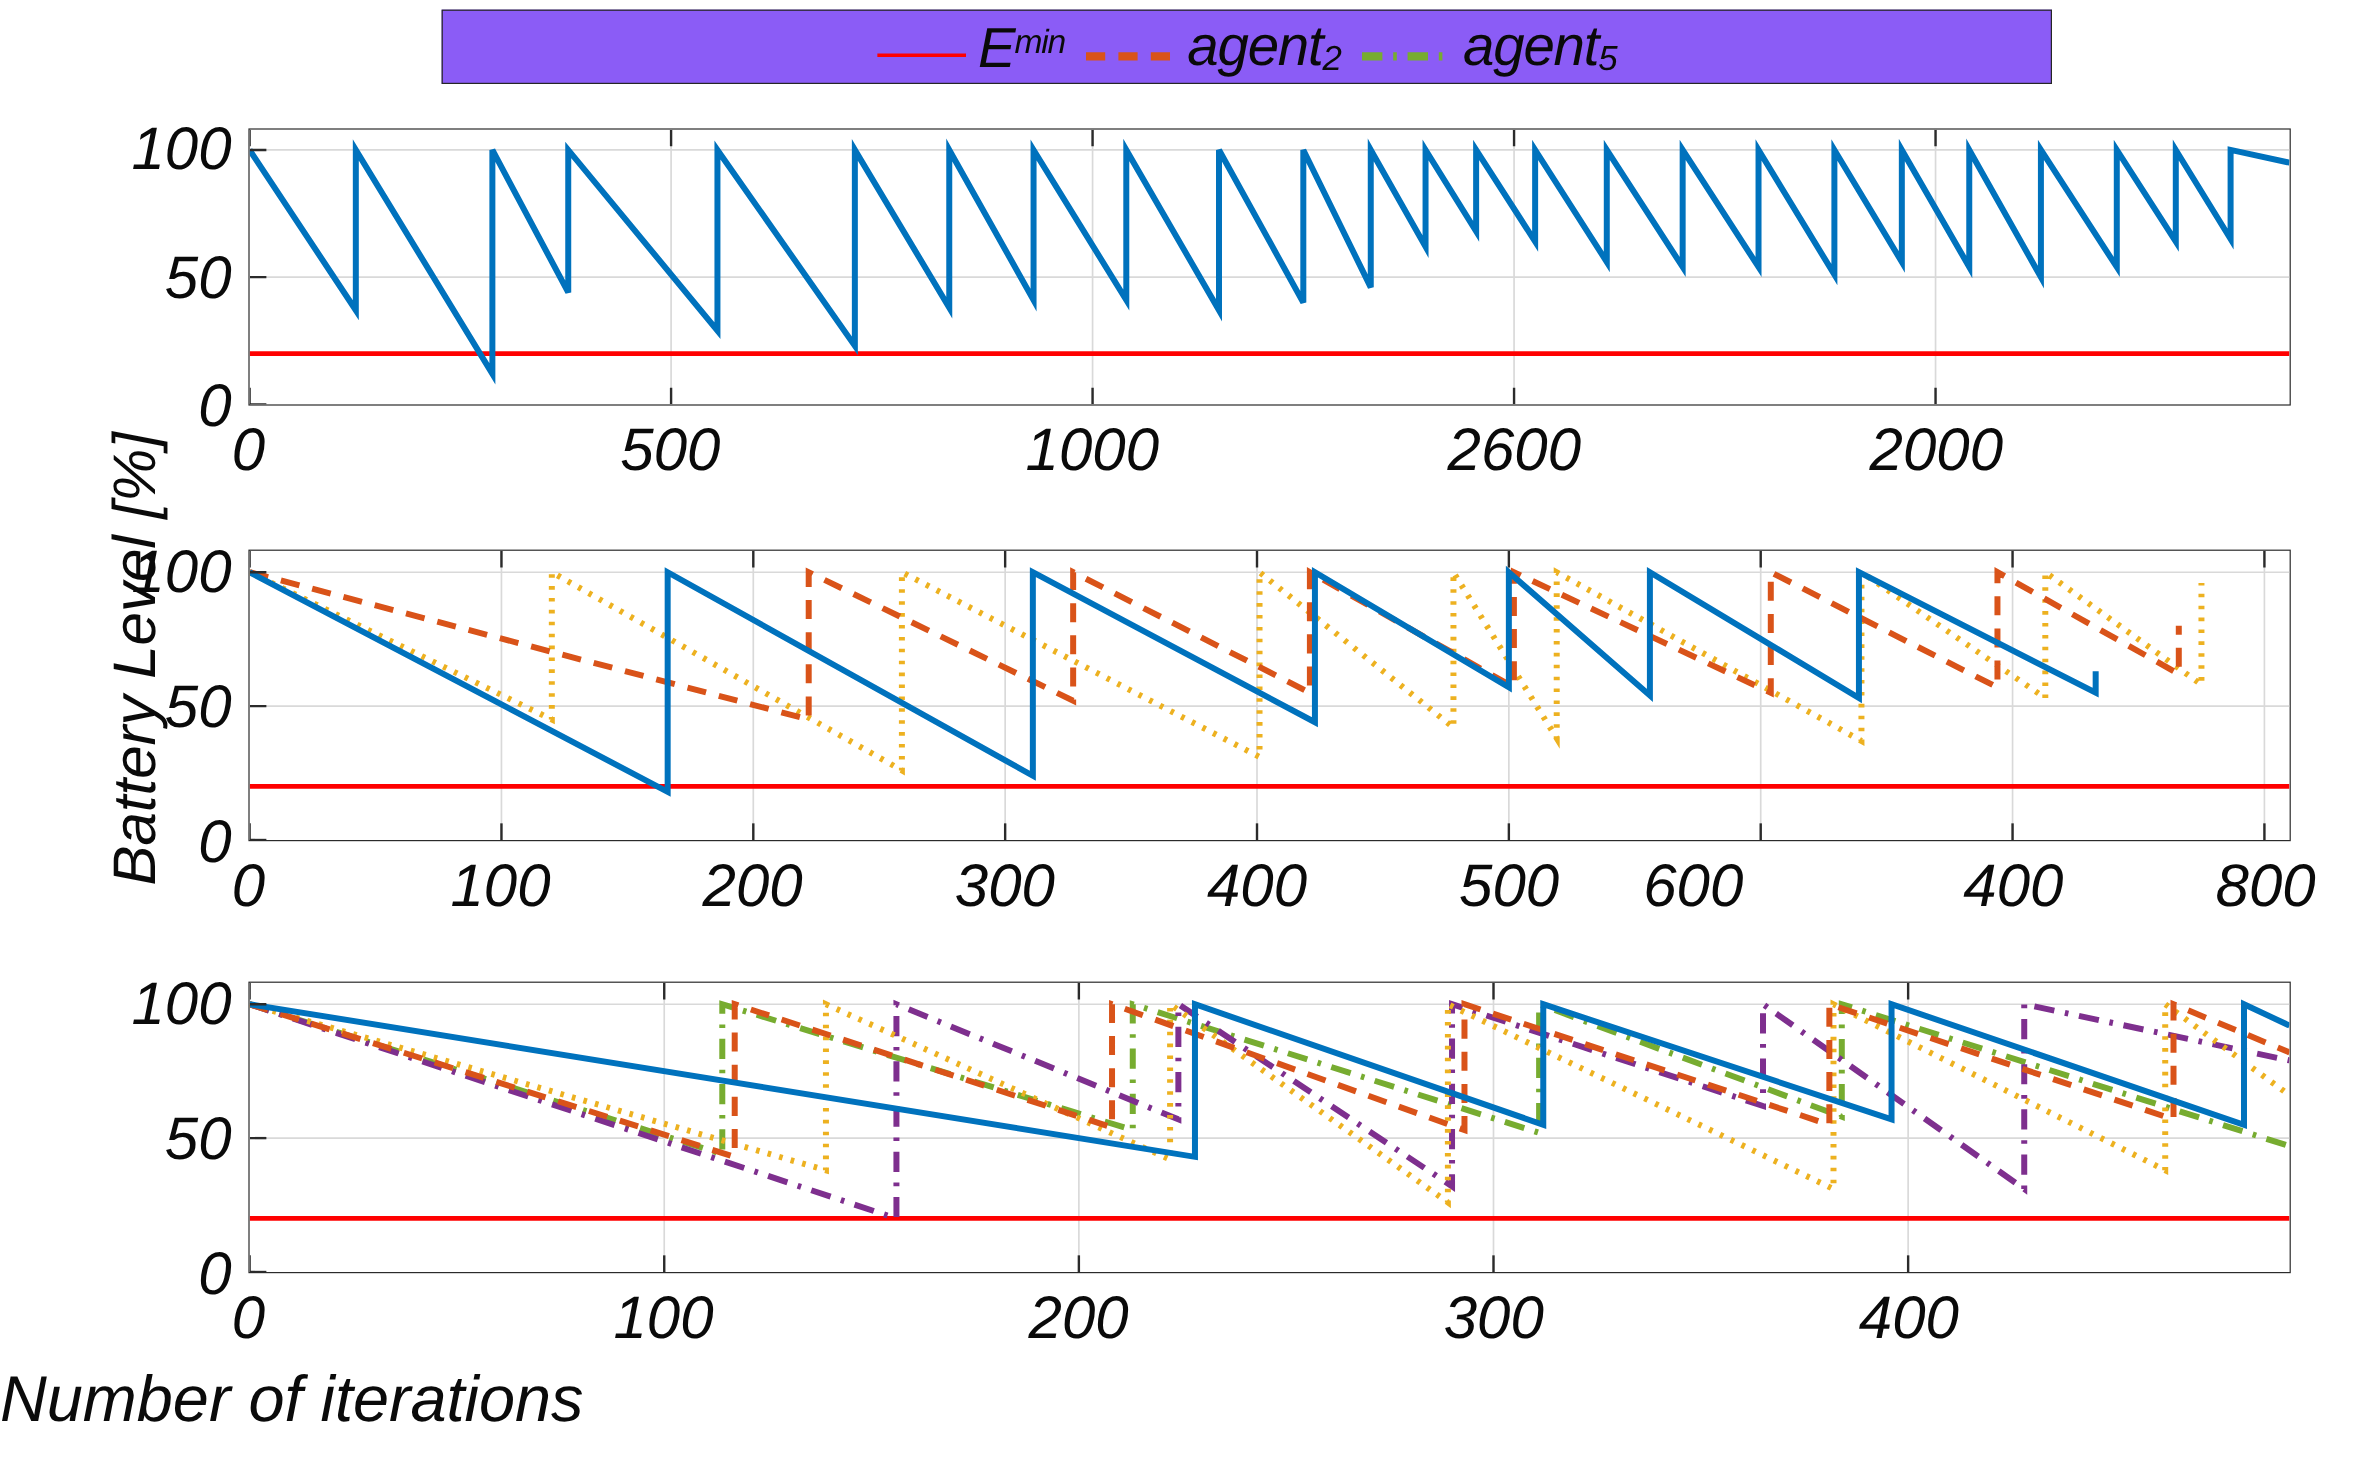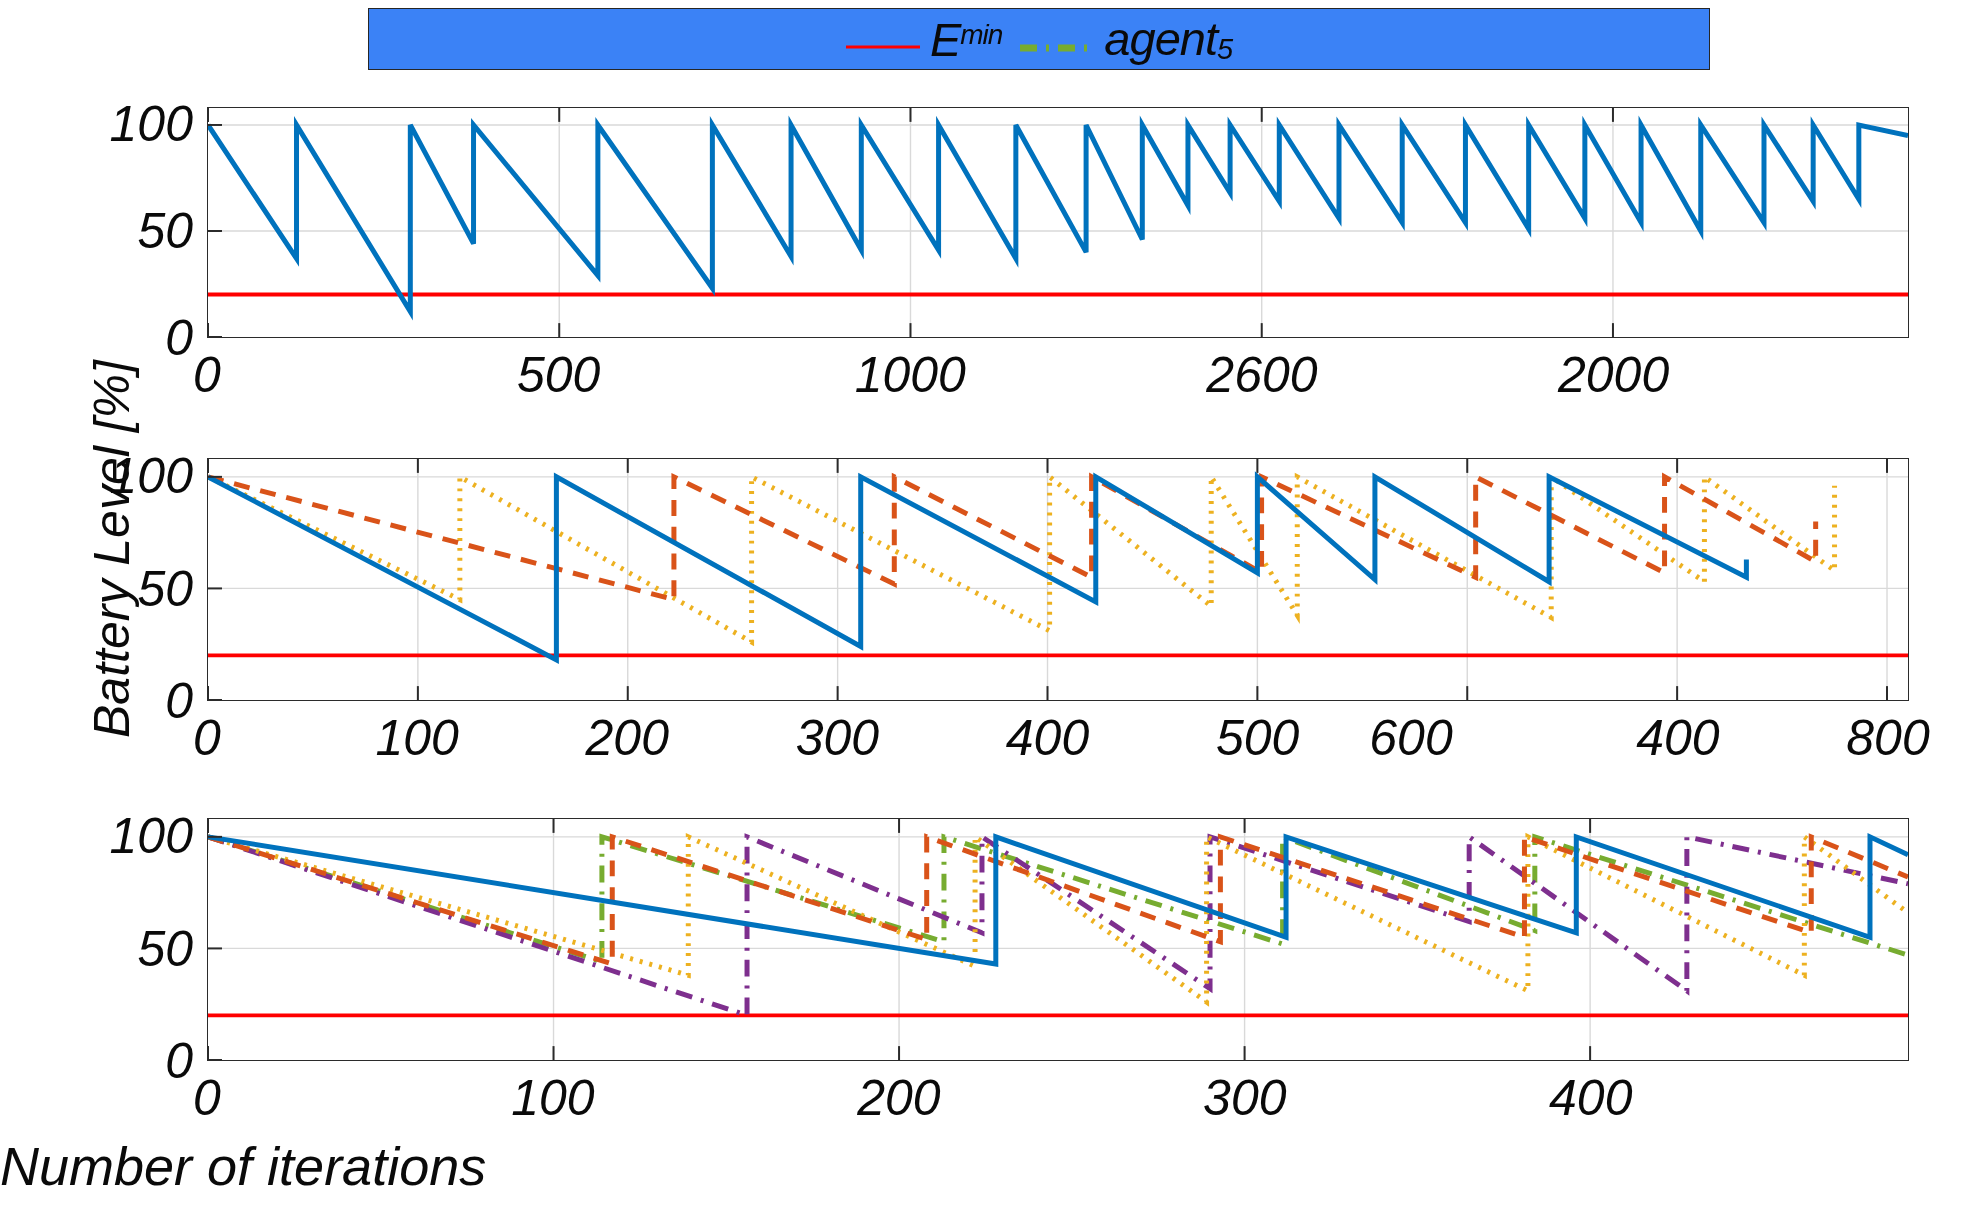--- a/index.html
+++ b/index.html
@@ -2,21 +2,21 @@
 <html><head>
 <meta charset="utf-8">
 <style>
   html,body{margin:0;padding:0;background:#fff;}
   body{width:1974px;height:1215px;font-family:"Liberation Serif",serif;overflow:hidden;}
   #root{position:relative;width:1974px;height:1215px;background:#fff;}
 
   
   .legend{
     position:absolute;left:368px;top:8px;width:1342px;height:62px;
-    border:1px solid #262626;background:#3b82f6;
+    border:1px solid #262626;background:#8b5cf6;
     display:flex;align-items:center;justify-content:center;gap:0px;
     box-sizing:border-box;
   }
   .leg-item{display:flex;align-items:flex-end;gap:10px;padding:0 9px;}
   .leg-sample{width:74px;height:6px;position:relative;margin-bottom:18px;flex:0 0 auto;}
   .leg-label{
     font-style:italic;font-size:47px;line-height:1;color:#0a0a0a;white-space:nowrap;
     font-family:"Liberation Sans",sans-serif;font-weight:400;letter-spacing:-1px;
   }
   .leg-label sub{font-size:29px;font-style:italic;vertical-align:-4px;}
@@ -60,20 +60,26 @@
 <body>
 
 <div id="root">
 
   <div class="legend" id="legend">
       <div class="leg-item">
         <div class="leg-sample"><svg width="74" height="12">
             <line x1="0" y1="6" x2="74" y2="6" stroke="#ff0000" stroke-width="3"></line>
           </svg></div>
         <span class="leg-label">E<sup>min</sup></span>
+      </div>
+      <div class="leg-item">
+        <div class="leg-sample"><svg width="74" height="12">
+            <line x1="0" y1="6" x2="74" y2="6" stroke="#d95319" stroke-width="7" stroke-dasharray="16,11" stroke-linecap="butt"></line>
+          </svg></div>
+        <span class="leg-label">agent<sub>2</sub></span>
       </div>
       <div class="leg-item">
         <div class="leg-sample"><svg width="74" height="12">
             <line x1="0" y1="6" x2="74" y2="6" stroke="#77ac30" stroke-width="7" stroke-dasharray="17,9,3,9" stroke-linecap="butt"></line>
           </svg></div>
         <span class="leg-label">agent<sub>5</sub></span>
       </div>
     </div>
 
   <div class="ylabel">Battery Level [%]</div>

